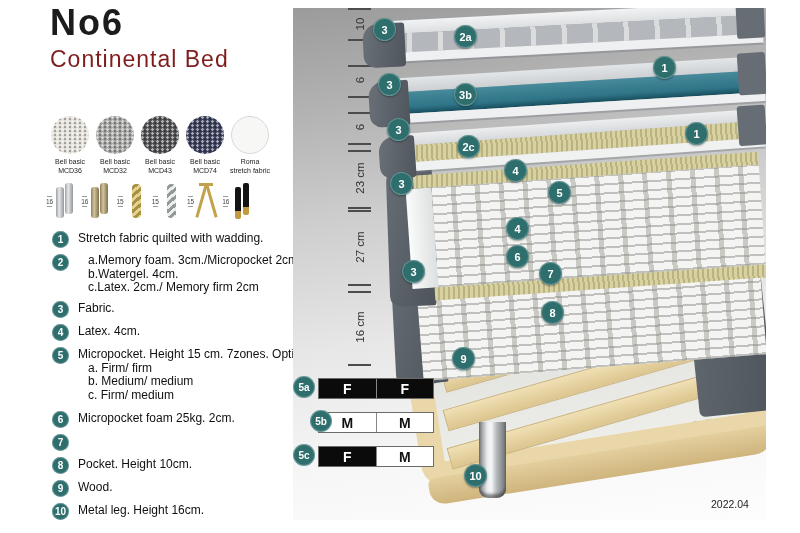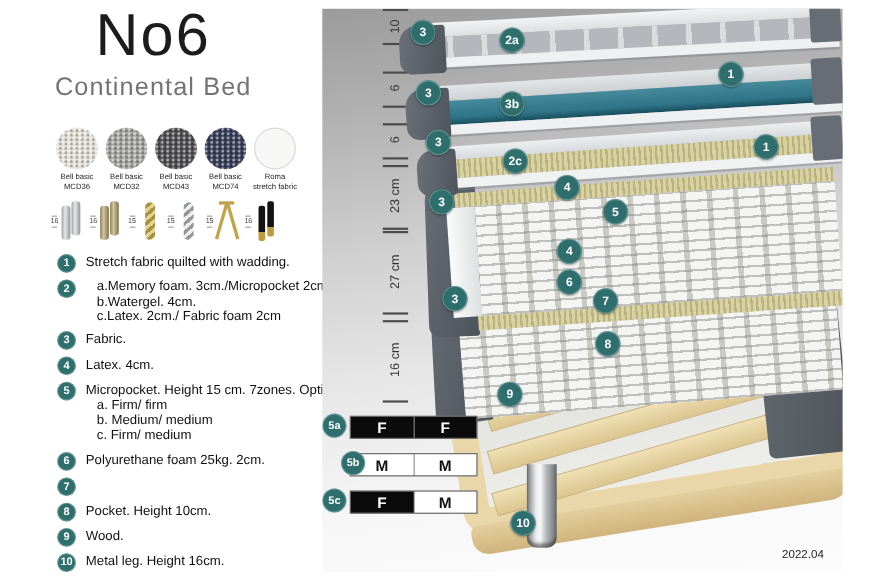--- a/index.html
+++ b/index.html
@@ -1,21 +1,21 @@
 <!DOCTYPE html>
 <html><head>
 <meta charset="utf-8">
 <style>
   html,body{margin:0;padding:0;}
   body{width:800px;height:533px;overflow:hidden;background:#fff;font-family:"Liberation Sans",sans-serif;position:relative;}
 
   
   .titleblock{position:absolute;left:50px;top:4px;}
-  .title{font-size:54px;font-weight:400;letter-spacing:2px;color:#1c1c1c;line-height:1.05;text-align:center;}
-  .subtitle{font-size:23px;font-weight:300;letter-spacing:1px;color:#737373;margin-top:4px;}
+  .title{font-size:36px;font-weight:700;letter-spacing:2px;color:#1c1c1c;line-height:1.05;}
+  .subtitle{font-size:23px;font-weight:300;letter-spacing:1px;color:#7f1d1d;margin-top:4px;}
 
   .swatches{position:absolute;left:49px;top:116px;display:flex;gap:3px;}
   .swatch{width:42px;display:flex;flex-direction:column;align-items:center;}
   .swcircle{width:38px;height:38px;border-radius:50%;
     background-image:
       radial-gradient(circle at 1.5px 1.5px, rgba(255,255,255,.55) 1px, rgba(0,0,0,0) 1.5px),
       radial-gradient(circle at 4px 3px, rgba(0,0,0,.28) 1px, rgba(0,0,0,0) 1.5px);
     background-size:5px 4px;}
   .sw0{background-color:#e2dfd7;}
   .sw1{background-color:#a5a5a3;}
@@ -165,21 +165,21 @@
   <div class="li">
     <span class="num-circle">1</span>
     <div class="li-body">Stretch fabric quilted with wadding.</div>
   </div>
   <div class="li">
     <span class="num-circle">2</span>
     <div>
       <div class="subs">
         <div>a.Memory foam. 3cm./Micropocket 2cm</div>
         <div>b.Watergel. 4cm.</div>
-        <div>c.Latex. 2cm./ Fabric foam 2cm</div>
+        <div>c.Latex. 2cm./ Memory firm 2cm</div>
       </div>
     </div>
   </div>
   <div class="li">
     <span class="num-circle">3</span>
     <div class="li-body">Fabric.</div>
   </div>
   <div class="li">
     <span class="num-circle">4</span>
     <div class="li-body">Latex. 4cm.</div>
@@ -190,21 +190,21 @@
       <div class="li-body">Micropocket. Height 15 cm. 7zones. Option:</div>
       <div class="subs">
         <div>a. Firm/ firm</div>
         <div>b. Medium/ medium</div>
         <div>c. Firm/ medium</div>
       </div>
     </div>
   </div>
   <div class="li gap">
     <span class="num-circle">6</span>
-    <div class="li-body">Polyurethane foam 25kg. 2cm.</div>
+    <div class="li-body">Micropocket foam 25kg. 2cm.</div>
   </div>
   <div class="li">
     <span class="num-circle">7</span>
   </div>
   <div class="li">
     <span class="num-circle">8</span>
     <div class="li-body">Pocket. Height 10cm.</div>
   </div>
   <div class="li">
     <span class="num-circle">9</span>

